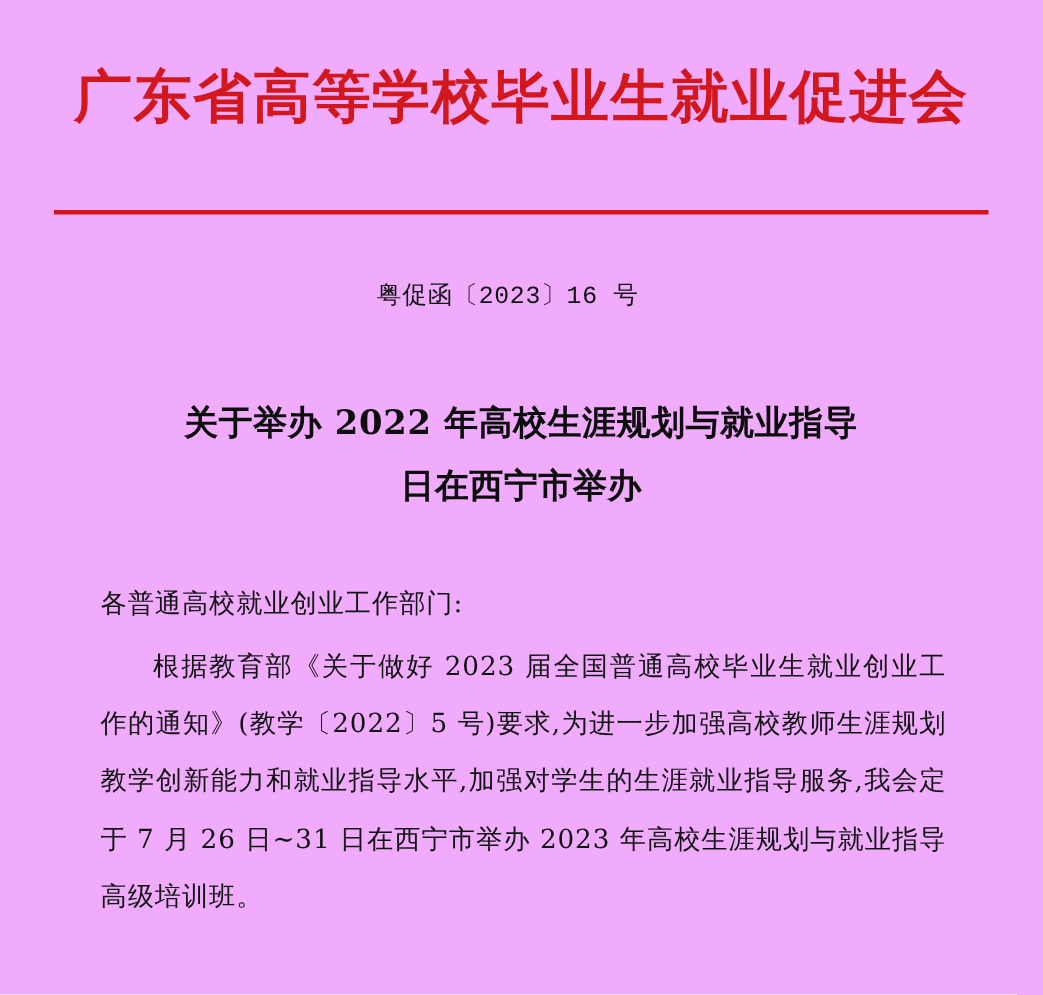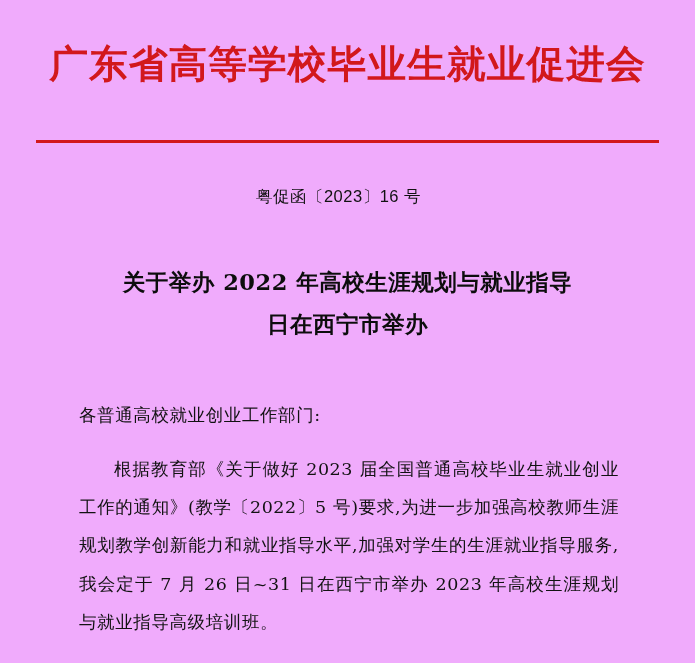--- a/index.html
+++ b/index.html
@@ -55,21 +55,21 @@
   .doc-number {
     position: absolute;
     top: 186px;
     left: 0;
     width: 695px;
     text-align: center;
     padding-right: 18px;
     box-sizing: border-box;
   }
   .doc-number span {
-    font-family: Liberation Sans, sans-serif;
+    font-family: Liberation Mono, monospace;
     font-size: 16.5px;
     letter-spacing: 0.5px;
     color: #111;
   }
 
   
   .doc-title {
     position: absolute;
     top: 262px;
     left: 0;
@@ -86,21 +86,21 @@
   }
 
   
   .body-text {
     position: absolute;
     top: 380px;
     left: 63px;
     width: 572px;
   }
   .body-text p {
-    margin: 16px;
+    margin: 4px;
     font-family: "DejaVu Serif", "Liberation Serif", serif;
     font-size: 17.5px;
     line-height: 2.18;
     letter-spacing: 0.6px;
     color: #121212;
     text-align: justify;
     text-justify: inter-ideograph;
   }
   .body-text p.indent {
     text-indent: 2em;

